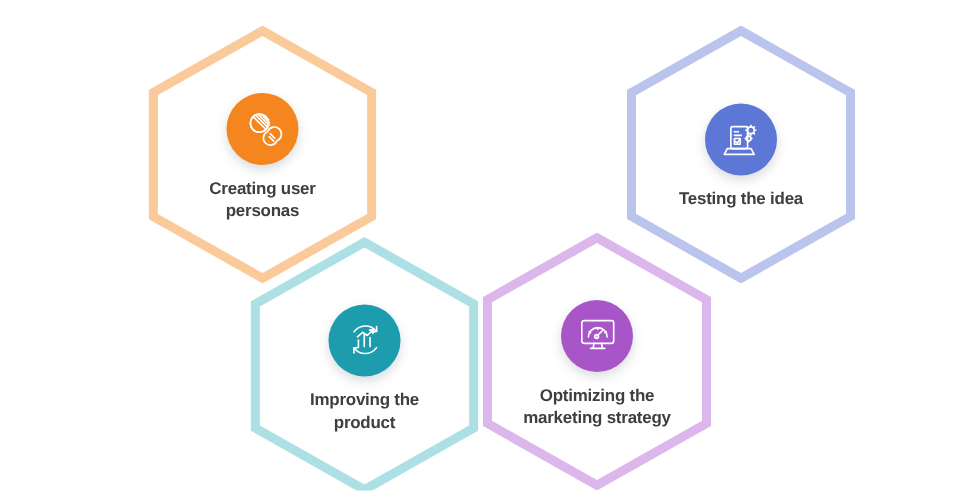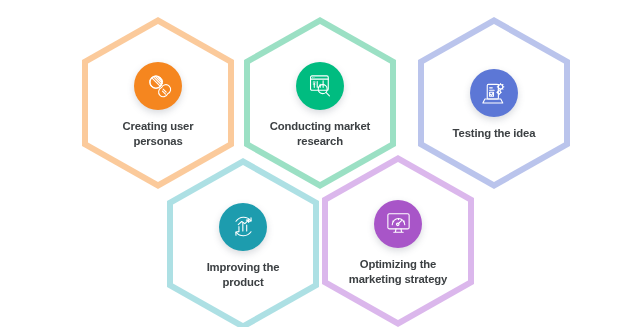--- a/index.html
+++ b/index.html
@@ -93,60 +93,39 @@
     letter-spacing: -0.15px;
     width: 124px;
     white-space: pre-line;
   }
 </style>
 </head>
 <body>
 
 <div id="stage" style="width: 640px; height: 327px; background: rgb(255, 255, 255);">
 
-  <div class="hex" style="left:82px; top:17px;">
+  <div class="hex" style="left:99px; top:17px;">
     <div class="hex-shadow"></div>
     <div class="hex-outer" style="background: rgb(251, 202, 155);"></div>
     <div class="hex-inner"></div>
     <div class="hex-content">
       <div class="icon-circle" style="background: rgb(245, 134, 31);">
         <svg width="27" height="27" viewBox="0 0 32 32" fill="none" stroke="#ffffff" stroke-width="1.3" stroke-linecap="round" stroke-linejoin="round">
           <circle cx="13" cy="12" r="7.2"></circle>
           <path d="M8.4 7.2 L17.6 16.4 M10.2 5.9 L19.4 15.1 M12.2 5.2 L20.6 13.6 M14.6 5.3 L20.9 11.6 M17.2 6.3 L20.4 9.5"></path>
           <path d="M19.6 18.5 a5.6 5.6 0 1 0 7.3 7.3 a5.6 5.6 0 1 0 -7.3 -7.3 z"></path>
           <path d="M21.5 20.3 L25.1 23.9 M20.7 22.6 L24.3 26.2"></path>
           <circle cx="13" cy="12" r="7.2"></circle>
         </svg>
       </div>
       <div class="hex-label" style="color: rgb(60, 64, 67);">Creating user
 personas</div>
     </div>
   </div>
 
-  <div class="hex" style="left:244px; top:17px;">
-    <div class="hex-shadow"></div>
-    <div class="hex-outer" style="background: rgb(155, 224, 196);"></div>
-    <div class="hex-inner"></div>
-    <div class="hex-content">
-      <div class="icon-circle" style="background: rgb(0, 188, 128);">
-        <svg width="27" height="27" viewBox="0 0 32 32" fill="none" stroke="#ffffff" stroke-width="1.3" stroke-linecap="round" stroke-linejoin="round">
-          <rect x="4.2" y="4.6" width="21" height="17" rx="1.6"></rect>
-          <path d="M4.2 8.4 H25.2"></path>
-          <circle cx="6.4" cy="6.5" r="0.55" fill="#ffffff" stroke="none"></circle>
-          <circle cx="8.3" cy="6.5" r="0.55" fill="#ffffff" stroke="none"></circle>
-          <path d="M8.6 18.2 V13.4 M12.1 18.2 V11.2 M15.6 18.2 V14.6 M19.1 18.2 V10.4"></path>
-          <path d="M7.4 11.8 L9.6 11.8 M7.4 14.2 L9.4 14.2"></path>
-          <circle cx="18.6" cy="20.3" r="5.3"></circle>
-          <path d="M22.5 24.2 L26.6 28.3"></path>
-        </svg>
-      </div>
-      <div class="hex-label" style="color: rgb(60, 64, 67);">Conducting market
-research</div>
-    </div>
-  </div>
 
   <div class="hex" style="left:418px; top:17px;">
     <div class="hex-shadow"></div>
     <div class="hex-outer" style="background: rgb(186, 196, 236);"></div>
     <div class="hex-inner"></div>
     <div class="hex-content">
       <div class="icon-circle" style="background: rgb(92, 119, 214);">
         <svg width="27" height="27" viewBox="0 0 32 32" fill="none" stroke="#ffffff" stroke-width="1.3" stroke-linecap="round" stroke-linejoin="round">
           <rect x="7.4" y="5.2" width="13.2" height="17.4" rx="1.3"></rect>
           <path d="M10.2 9.3 h3.2 M10.2 12.1 h5.4"></path>

